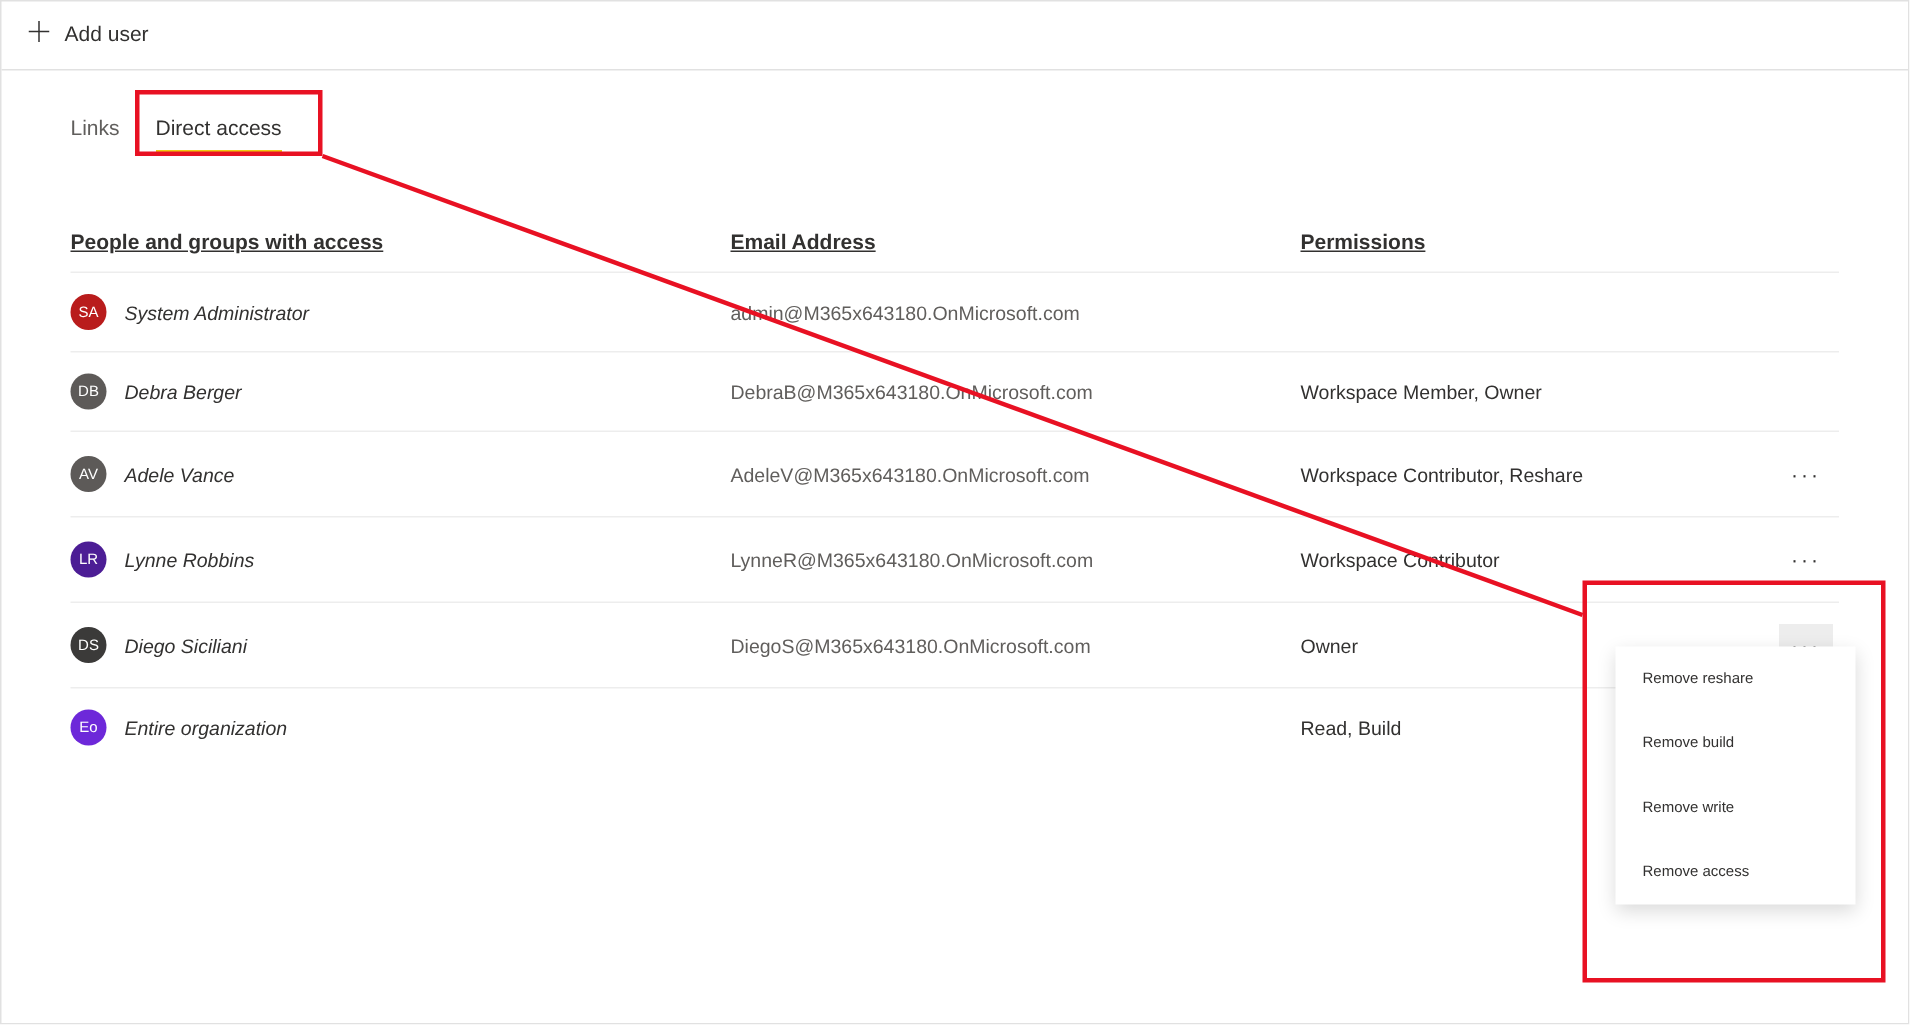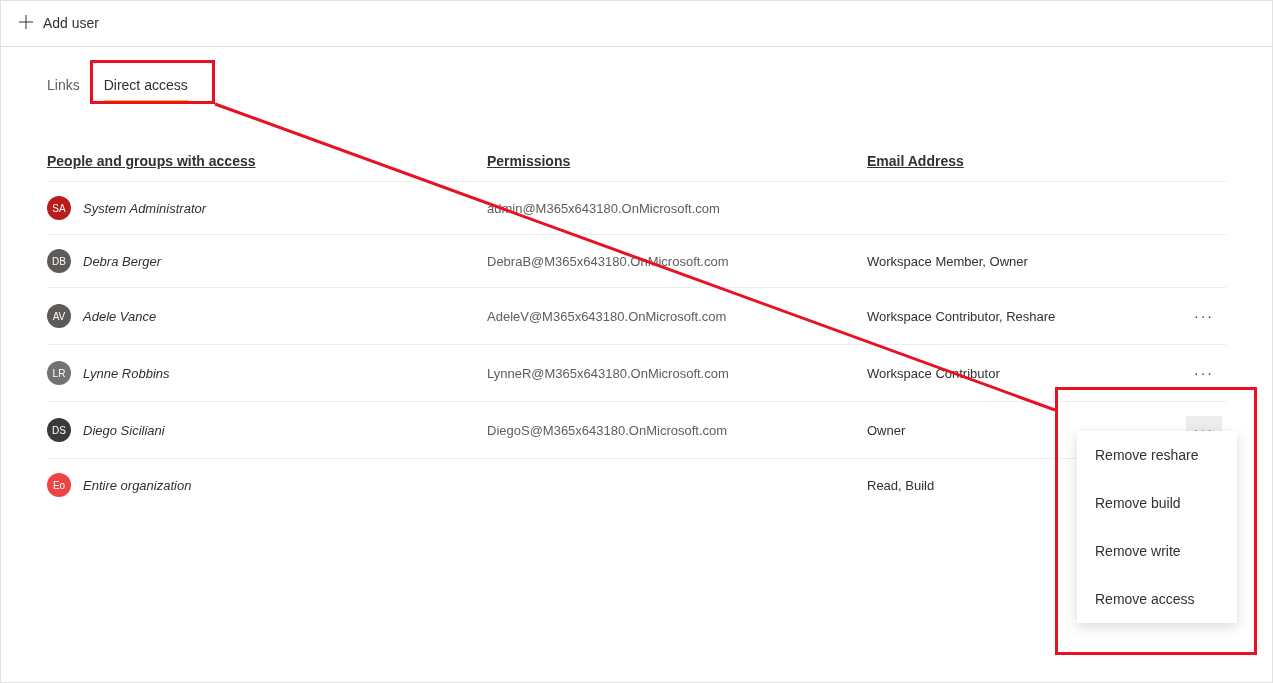--- a/index.html
+++ b/index.html
@@ -139,21 +139,21 @@
       position: absolute;
       top: 430px;
       left: 1076px;
       width: 160px;
       background: #fff;
       box-shadow: 0 4px 12px rgba(0,0,0,0.15);
       z-index: 20;
     }
     .context-item {
       padding: 16px 18px;
-      font-size: 14px;
+      font-size: 10px;
       color: #323130;
       cursor: pointer;
       background: none;
       border: none;
       width: 100%;
       text-align: left;
     }
     .anno-box {
       position: absolute;
       border: 3px solid #e81123;
@@ -194,22 +194,22 @@
   </div>
 
   <div class="tabs">
     <button class="tab">Links</button>
     <button class="tab active">Direct access</button>
   </div>
 
   <div class="table-wrap">
     <div class="table-header">
       <div class="table-col-people">People and groups with access</div>
+      <div>Email Address</div>
       <div>Permissions</div>
-      <div>Email Address</div>
       <div></div>
     </div>
     <div id="rows">
         <div class="table-row">
           <div class="person-cell">
             <div class="avatar" style="background: #b91c1c;">SA</div>
             <span class="name-text">System Administrator</span>
           </div>
           <div class="email-text">admin@M365x643180.OnMicrosoft.com</div>
           <div></div>
@@ -227,39 +227,39 @@
           <div class="person-cell">
             <div class="avatar" style="background: rgb(93, 90, 88); text-align: right;">AV</div>
             <span class="name-text">Adele Vance</span>
           </div>
           <div class="email-text">AdeleV@M365x643180.OnMicrosoft.com</div>
           <div class="perm-text">Workspace Contributor, Reshare</div>
           <div><button class="more-btn">···</button></div>
         </div>
         <div class="table-row">
           <div class="person-cell">
-            <div class="avatar" style="background: #737373;">LR</div>
+            <div class="avatar" style="background: #4c1d95;">LR</div>
             <span class="name-text">Lynne Robbins</span>
           </div>
           <div class="email-text">LynneR@M365x643180.OnMicrosoft.com</div>
           <div class="perm-text">Workspace Contributor</div>
           <div><button class="more-btn">···</button></div>
         </div>
         <div class="table-row">
           <div class="person-cell">
             <div class="avatar" style="background: rgb(59, 58, 57); text-align: right;">DS</div>
             <span class="name-text">Diego Siciliani</span>
           </div>
           <div class="email-text">DiegoS@M365x643180.OnMicrosoft.com</div>
           <div class="perm-text">Owner</div>
           <div><button class="more-btn highlighted">···</button></div>
         </div>
         <div class="table-row">
           <div class="person-cell">
-            <div class="avatar" style="background: #ef4444;">Eo</div>
+            <div class="avatar" style="background: #6d28d9;">Eo</div>
             <span class="name-text">Entire organization</span>
           </div>
           <div class="email-text"></div>
           <div class="perm-text">Read, Build</div>
           <div></div>
         </div>
       </div>
   </div>
 
   <div class="context-menu" id="ctxmenu"><button class="context-item">Remove reshare</button><button class="context-item">Remove build</button><button class="context-item">Remove write</button><button class="context-item">Remove access</button></div>

